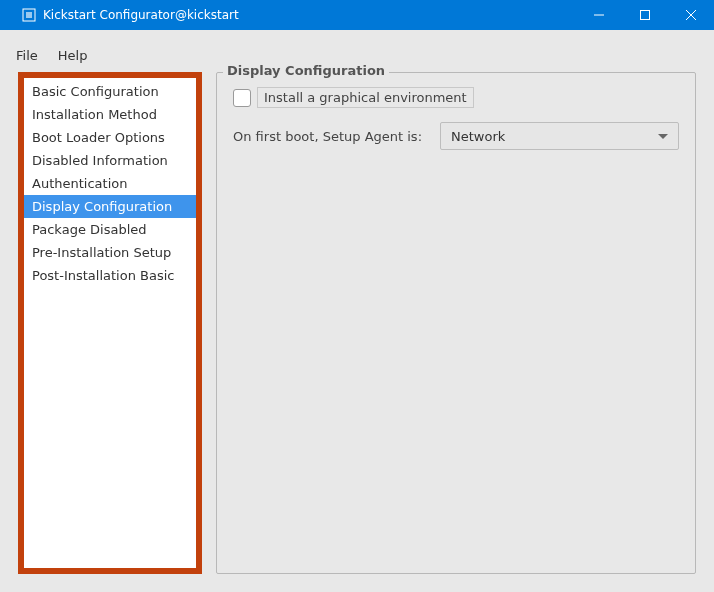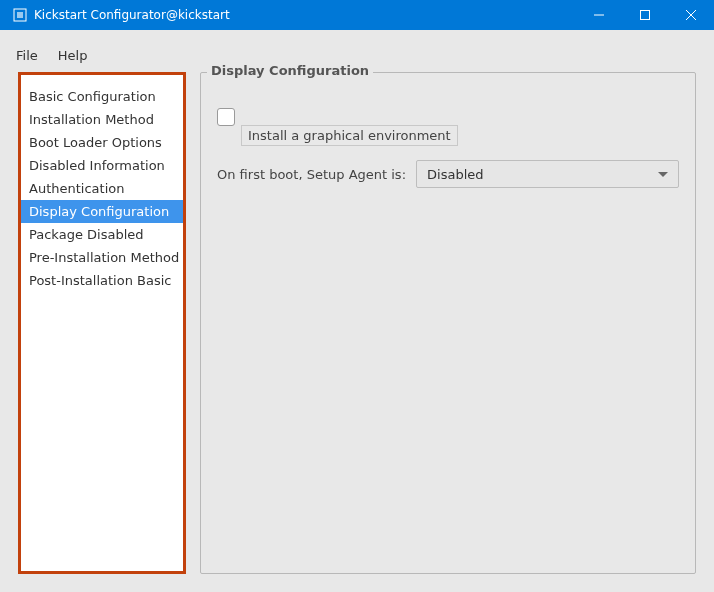--- a/index.html
+++ b/index.html
@@ -10,21 +10,21 @@
     width: 714px;
     height: 592px;
     overflow: hidden;
   }
   .titlebar {
     height: 30px;
     background: #0078d7;
     color: #fff;
     display: flex;
     align-items: center;
-    padding-left: 12px;
+    padding-left: 21px;
   }
   .titlebar .app-icon {
     width: 16px; height: 16px;
     margin-right: 6px;
     display: flex; align-items: center; justify-content: center;
   }
   .titlebar .title-text {
     flex: 0 0 auto;
     font-size: 12px;
   }
@@ -49,24 +49,24 @@
     font-size: 13px;
     margin-top: 27px;
   }
   .client {
     padding: 18px;
     display: flex;
     gap: 14px;
     height: calc(592px - 30px - 24px);
   }
   .sidebar {
-    width: 168px;
+    width: 184px;
     background: #fff;
-    border: 3px solid #c2410c;
-    padding: 10px 0;
+    border: 6px solid #c2410c;
+    padding: 2px 0;
     overflow: hidden;
   }
   .sidebar .item {
     padding: 3px 8px;
     font-size: 13px;
     color: #333;
     white-space: nowrap;
     line-height: 17px;
   }
   .sidebar .item.selected {
@@ -106,25 +106,24 @@
     background: #fff;
     margin-right: 6px;
     flex-shrink: 0;
   }
   .chk-label {
     border: 1px solid #c8c8c8;
     padding: 2px 6px;
     color: #444;
     background: #e8e8e8;
     font-size: 13px;
-    margin-top: 38px;
   }
   .field-label {
     color: #444;
-    margin-right: 10px;
+    margin-right: 18px;
     font-size: 13px;
   }
   .dropdown {
     flex: 1;
     height: 28px;
     border: 1px solid #bdbdbd;
     background: #e6e6e6;
     border-radius: 2px;
     display: flex;
     align-items: center;
@@ -177,36 +176,36 @@
 
 <div class="client">
   <div class="sidebar">
     <div class="item">Basic Configuration</div>
     <div class="item">Installation Method</div>
     <div class="item">Boot Loader Options</div>
     <div class="item">Disabled Information</div>
     <div class="item">Authentication</div>
     <div class="item selected">Display Configuration</div>
     <div class="item">Package Disabled</div>
-    <div class="item">Pre-Installation Method</div>
+    <div class="item">Pre-Installation Setup</div>
     <div class="item">Post-Installation Basic</div>
   </div>
 
   <div class="content">
     <div class="groupbox">
       <div class="group-title">Display Configuration</div>
 
       <div class="row">
         <div class="checkbox"></div>
         <div class="chk-label">Install a graphical environment</div>
       </div>
 
       <div class="row">
         <span class="field-label">On first boot, Setup Agent is:</span>
         <div class="dropdown">
-          <span class="dd-text">Disabled</span>
+          <span class="dd-text">Network</span>
           <span class="caret"></span>
         </div>
       </div>
 
     </div>
   </div>
 </div>
 
 </body></html>

